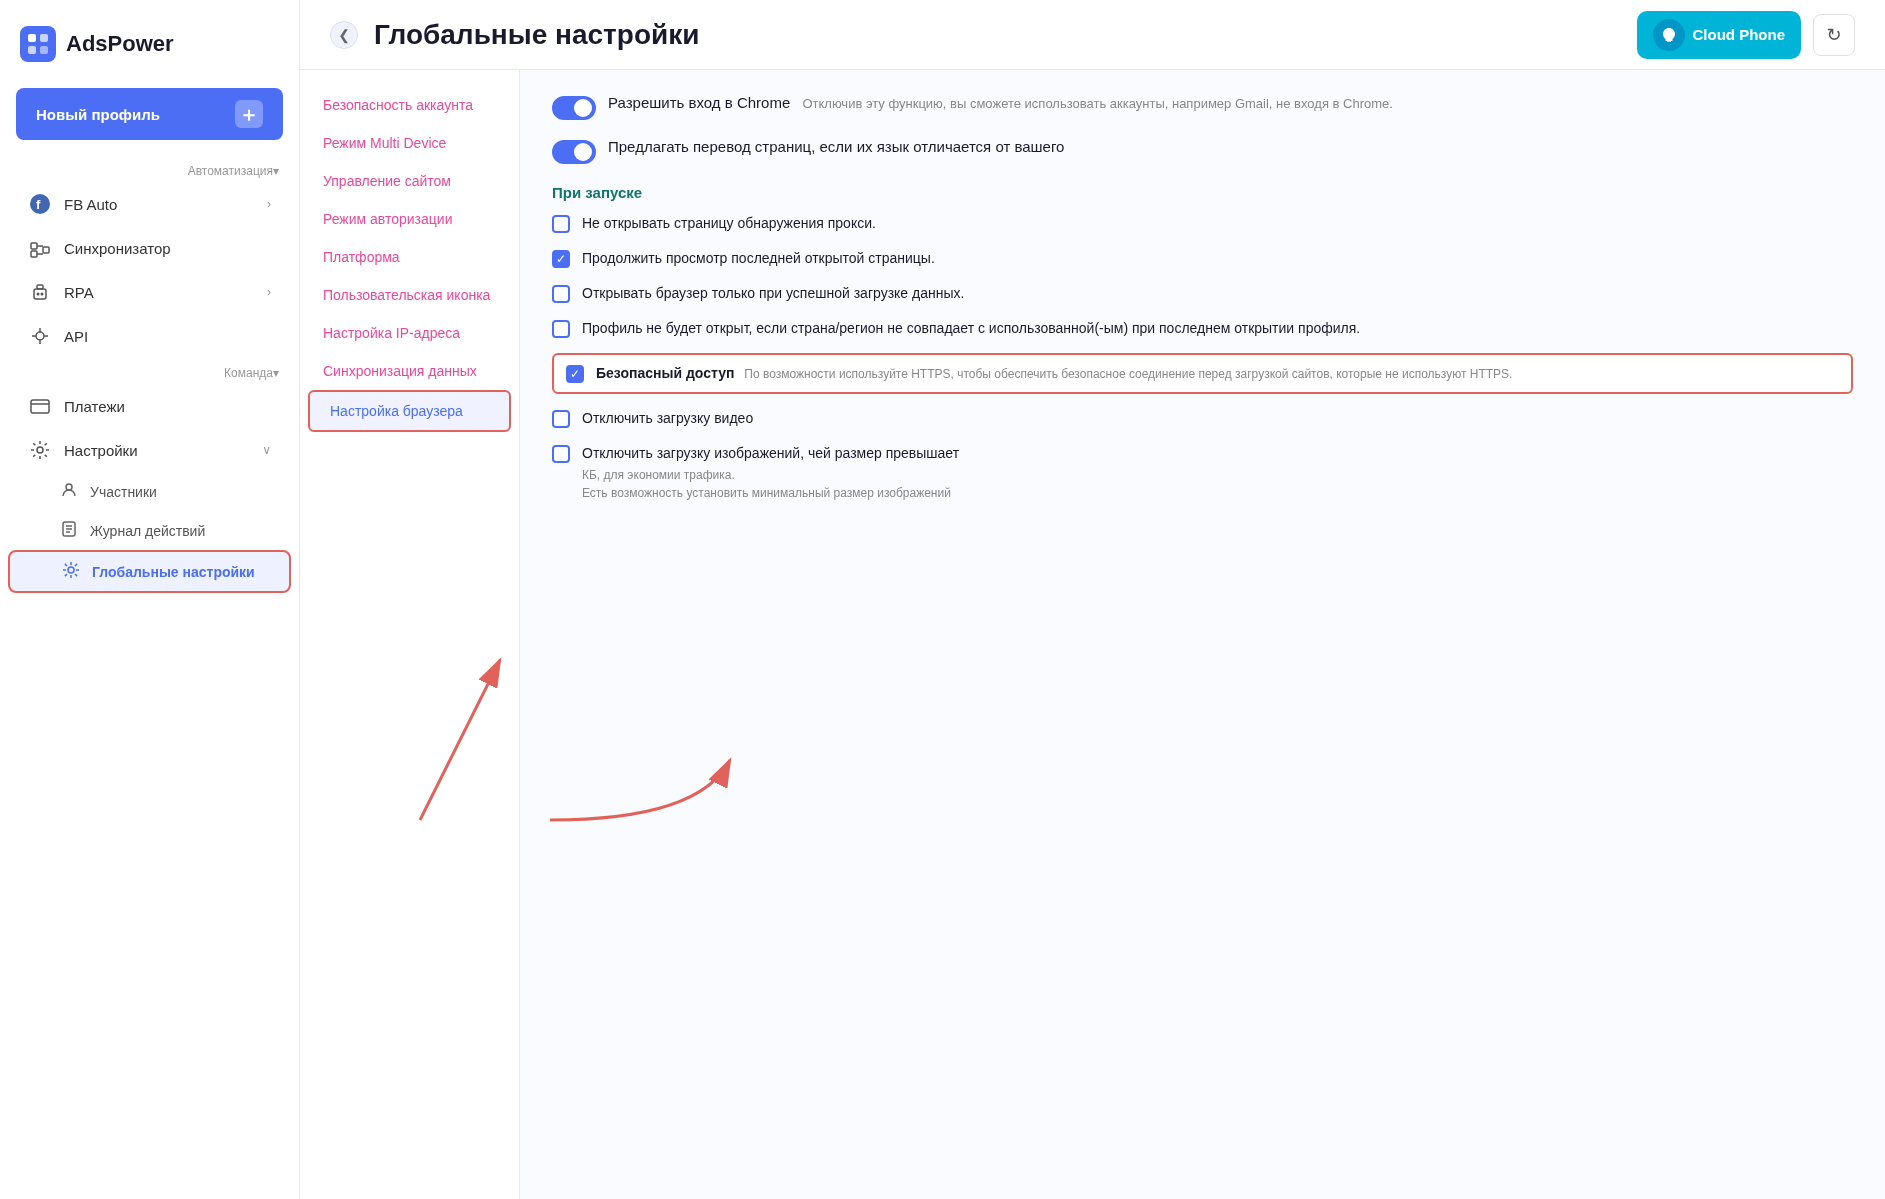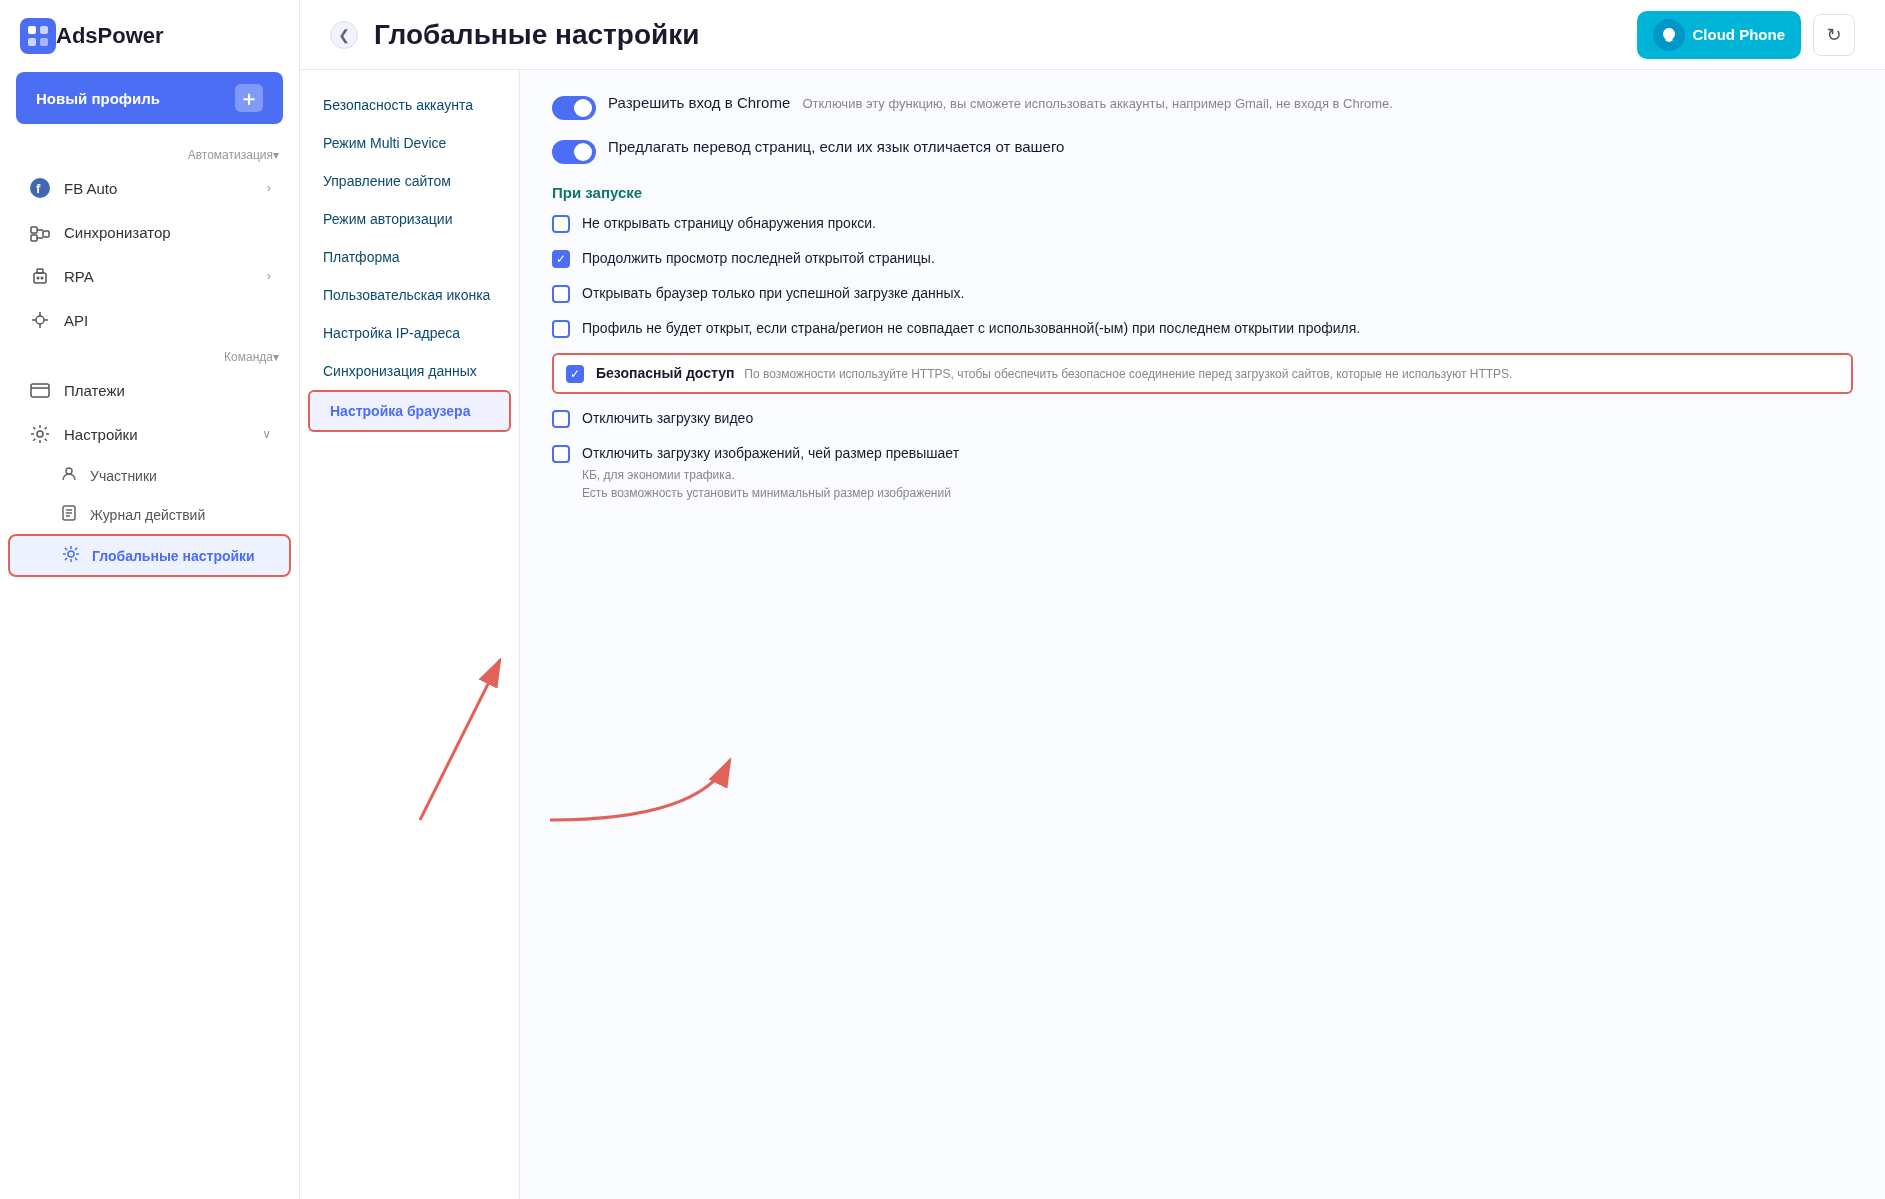--- a/index.html
+++ b/index.html
@@ -12,21 +12,22 @@
       background: #fff;
       display: flex;
       flex-direction: column;
       border-right: 1px solid #e8e8e8;
       height: 100vh;
       overflow-y: auto;
     }
     .sidebar-logo {
       display: flex;
       align-items: center;
-      padding: 18px 20px;
+      padding: 26px 20px;
+      gap: 10px;
     }
     .logo-icon {
       width: 36px;
       height: 36px;
       background: #4b6ef5;
       border-radius: 8px;
       display: flex;
       align-items: center;
       justify-content: center;
       color: white;
@@ -189,27 +190,27 @@
       width: 220px;
       min-width: 220px;
       background: #fff;
       border-right: 1px solid #e8e8e8;
       padding: 16px 0;
       overflow-y: auto;
     }
     .settings-nav-item {
       padding: 11px 20px;
       font-size: 14px;
-      color: #0c4a6e;
+      color: #ec4899;
       cursor: pointer;
       border-left: 3px solid transparent;
     }
     .settings-nav-item.active {
       color: #4b6ef5;
-      font-weight: 700;
+      font-weight: 400;
       border-left: 3px solid #4b6ef5;
       background: #f0f2ff;
       border: 2px solid #e0625a;
       margin: 0 8px;
       border-radius: 6px;
     }
 
     
     .settings-content {
       flex: 1;

